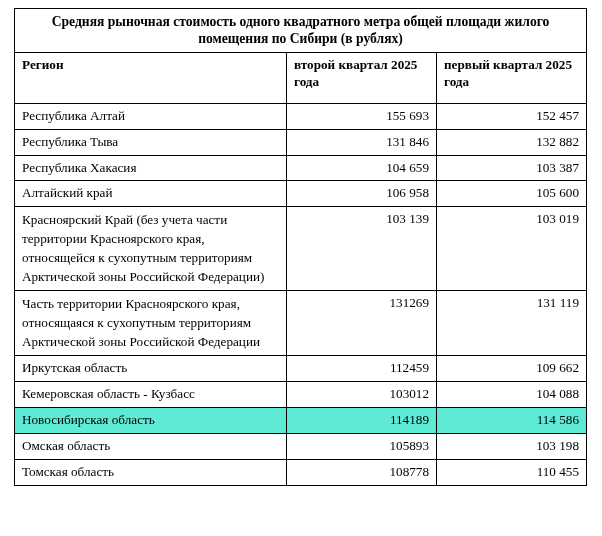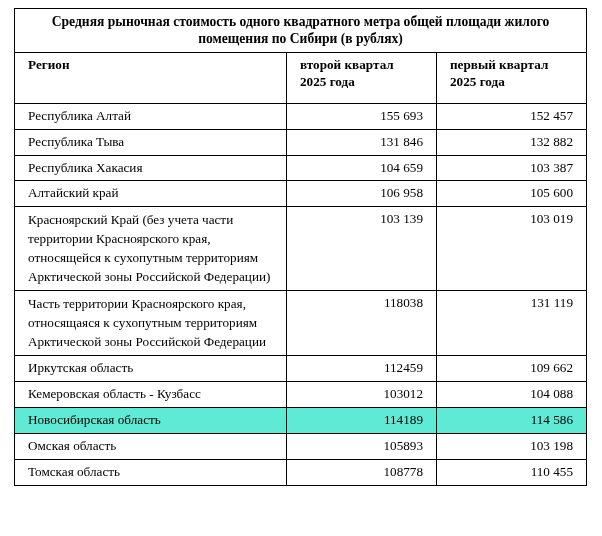--- a/index.html
+++ b/index.html
@@ -22,21 +22,21 @@
     padding: 8px 14px 0 14px;
   }
   table.sheet {
     width: 572px;
     border-collapse: collapse;
     table-layout: fixed;
     font-size: 13.2px;
   }
   table.sheet td {
     border: 1px solid #000000;
-    padding: 4px 13px;
+    padding: 4px 7px;
     vertical-align: top;
     line-height: 1.28;
   }
   .col-region { width: 272px; }
   .col-q2 { width: 150px; }
   .col-q1 { width: 150px; }
 
   .title-cell {
     text-align: center;
     font-weight: bold;
@@ -106,21 +106,21 @@
           <td class="num">106 958</td>
           <td class="num">105 600</td>
         </tr>
         <tr class=" tall">
           <td class="region">Красноярский Край (без учета части территории Красноярского края, относящейся к сухопутным территориям Арктической зоны Российской Федерации)</td>
           <td class="num">103 139</td>
           <td class="num">103 019</td>
         </tr>
         <tr class=" tall">
           <td class="region">Часть территории Красноярского края, относящаяся к сухопутным территориям Арктической зоны Российской Федерации</td>
-          <td class="num">118038</td>
+          <td class="num">131269</td>
           <td class="num">131 119</td>
         </tr>
         <tr>
           <td class="region">Иркутская область</td>
           <td class="num">112459</td>
           <td class="num">109 662</td>
         </tr>
         <tr>
           <td class="region">Кемеровская область - Кузбасс</td>
           <td class="num">103012</td>

